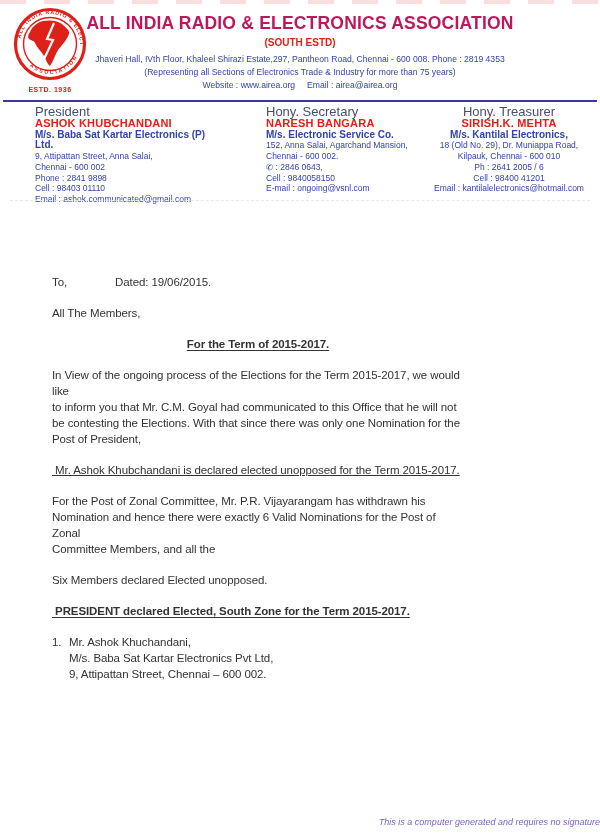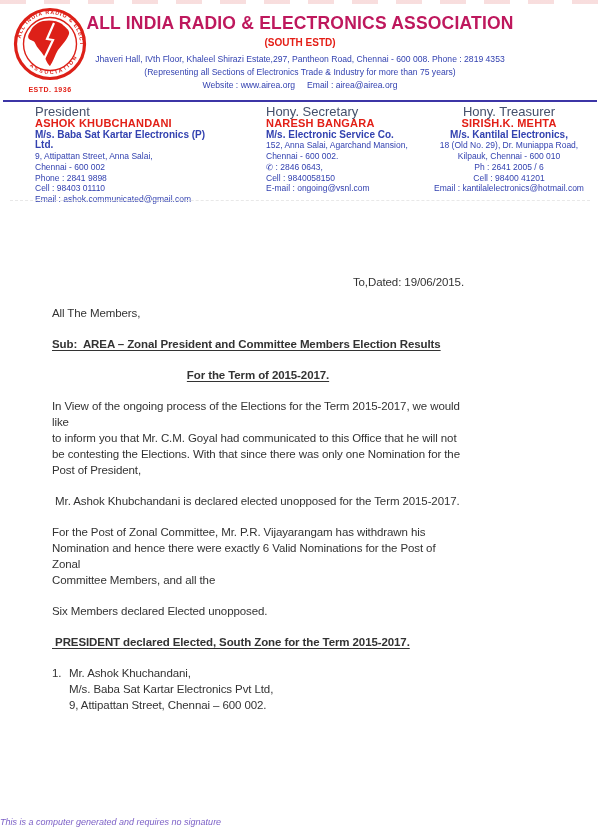--- a/index.html
+++ b/index.html
@@ -30,31 +30,31 @@
   .o-co   { font-weight:bold; font-size:10px; }
   .officer.p1 { left:35px;  width:188px; }
   .officer.p2 { left:222px; width:198px;margin-left:44px; }
   .officer.p3 { left:423px; width:172px;text-align:center; }
 
   
   .letter { position:absolute; left:52px; top:274px; width:412px;
     font-size:11.5px; line-height:16px; letter-spacing:-.1px; color:#333333; }
   .block { margin-top:15px; }
   .block.first { margin-top:0; }
-  .to-row { display:flex; justify-content:flex-end; }
+  .to-row { display:flex; justify-content:flex-start;gap:48px; }
   .bold-ul { font-weight:bold; text-decoration:underline; text-underline-offset:2px; white-space:pre; }
   .centered { text-align:center; }
-  .pre { white-space:pre; }
+  .pre { white-space:pre;text-decoration:underline; }
   .listing { position:relative; padding-left:17px; }
   .listing .num { position:absolute; left:0; top:0; }
   .listing .l-line { margin-top:0; }
   .listing .l-line.first { margin-top:0; }
 
   
-  .footer-note { position:absolute; left:0; right:0; bottom:6px; text-align:left;
+  .footer-note { position:absolute; left:0; right:0; bottom:6px; text-align:right;
     color:#7b5fc6; font-size:9px; font-style:italic; }
 </style>
 </head>
 <body>
 
 <div class="page">
   <div class="scan-top"></div>
 
   <div class="lh-logo">
     <svg width="74" height="74" viewBox="0 0 74 74">
@@ -122,21 +122,20 @@
   <div class="scan-mid"></div>
 
   <div class="letter">
     <div class="block first to-row">
       <span>To,</span>
       <span>Dated: 19/06/2015.</span>
     </div>
 
     <div class="block">All The Members,</div>
 
-    <div class="block bold-ul">Sub:  AREA – Zonal President and Committee Members Election Results</div>
 
     <div class="block centered"><span class="bold-ul">For the Term of 2015-2017.</span></div>
 
     <div class="block">
       <div>In View of the ongoing process of the Elections for the Term 2015-2017, we would like</div>
       <div>to inform you that Mr. C.M. Goyal had communicated to this Office that he will not</div>
       <div>be contesting the Elections.  With that since there was only one Nomination for the</div>
       <div>Post of President,</div>
     </div>
 

